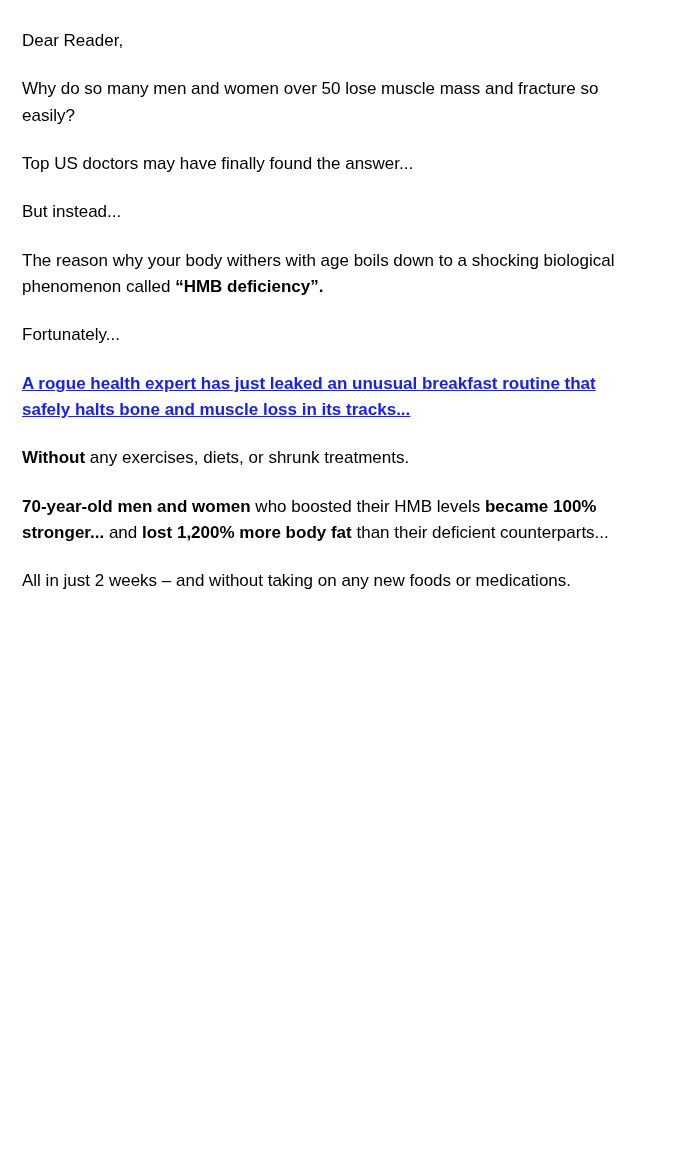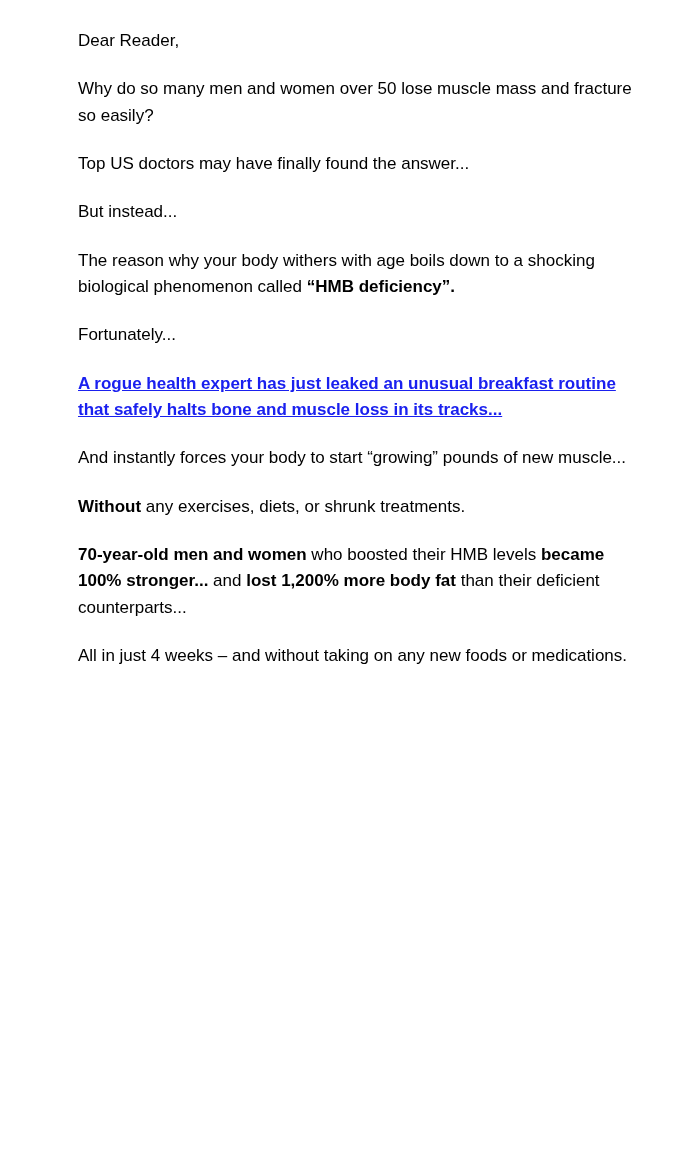--- a/index.html
+++ b/index.html
@@ -7,23 +7,22 @@
     padding: 0;
     background: #ffffff;
   }
   body {
     width: 693px;
     min-height: 1157px;
     font-family: "Liberation Sans", sans-serif;
     color: #000000;
   }
   .email-body {
-    padding: 28px 46px 20px 70px;
+    padding: 28px 46px 20px 22px;
     box-sizing: border-box;
-    margin-left: 8px;
   }
   p {
     font-size: 17px;
     line-height: 1.55;
     margin: 0 0 22px 0;
     color: #000000;
   }
   p:last-child { margin-bottom: 0; }
   .bold { font-weight: bold; }
   .underline-bold {
@@ -51,18 +50,17 @@
 
 <div class="email-body">
   <p>Dear Reader,</p>
   <div id="paragraph-container">
       <p><span>Why do so many men and women over 50 lose muscle mass and fracture so easily?</span></p>
       <p><span>Top US doctors may have finally found the answer...</span></p>
       <p><span>But instead...</span></p>
       <p><span>The reason why your body withers with age boils down to a shocking biological phenomenon called </span><span class="bold">“HMB deficiency”.</span></p>
       <p><span>Fortunately...</span></p>
       <p><a class="link-block" href="#">A rogue health expert has just leaked an unusual breakfast routine that safely halts bone and muscle loss in its tracks...</a></p>
-      <p><span>And instantly forces your body to start “growing” pounds of new muscle...</span></p>
       <p><span class="bold">Without</span><span> any exercises, diets, or shrunk treatments.</span></p>
       <p><span class="bold">70-year-old men and women</span><span> who boosted their HMB levels </span><span class="bold">became 100% stronger...</span><span> and </span><span class="bold">lost 1,200% more body fat</span><span> than their deficient counterparts...</span></p>
-      <p><span>All in just 4 weeks – and without taking on any new foods or medications.</span></p>
+      <p><span>All in just 2 weeks – and without taking on any new foods or medications.</span></p>
     </div>
 </div>
 
 </body></html>

